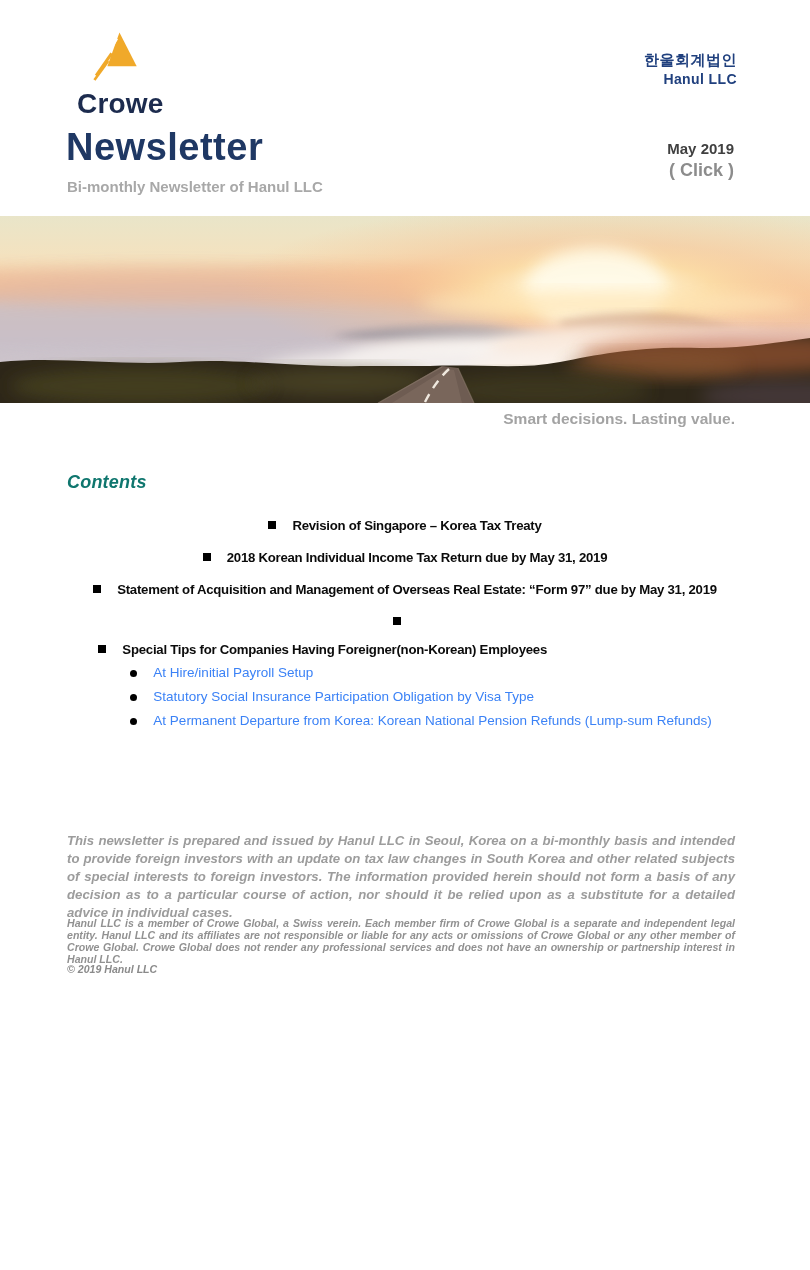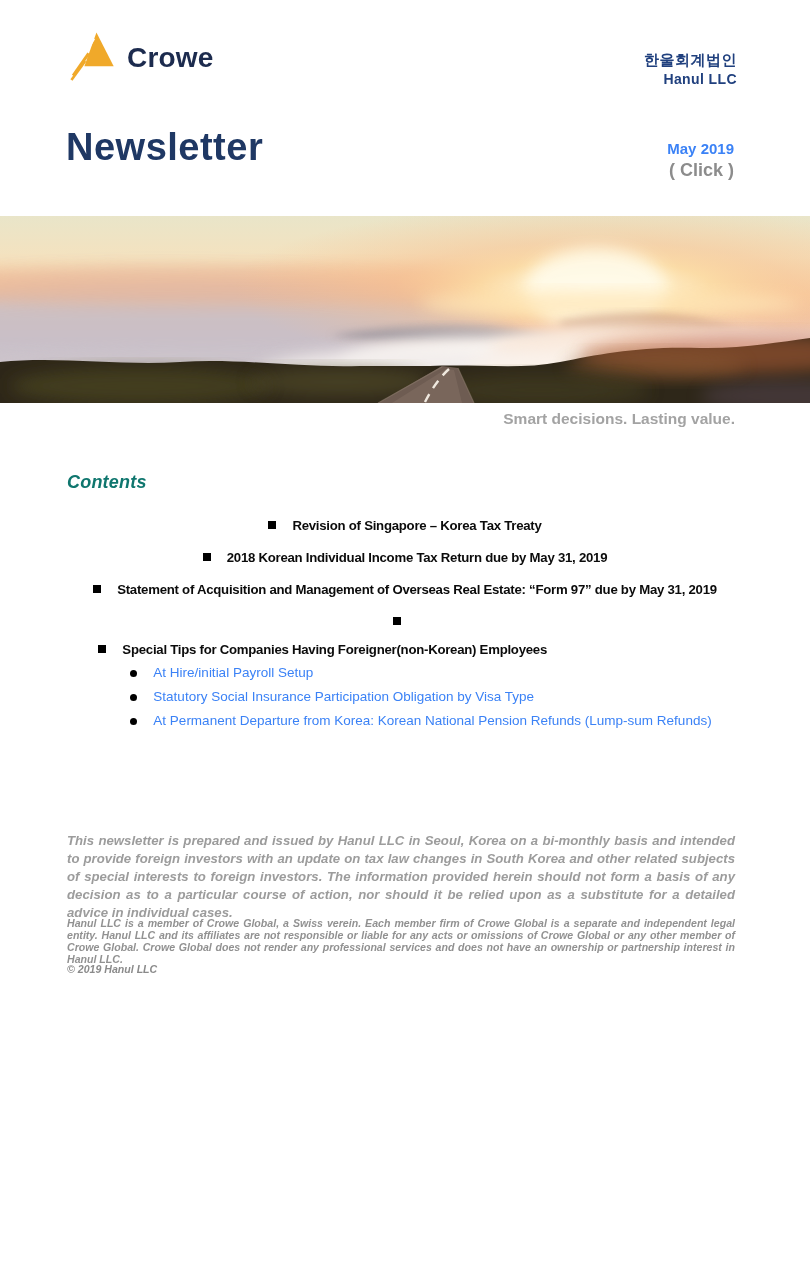--- a/index.html
+++ b/index.html
@@ -1,32 +1,32 @@
 <!DOCTYPE html>
 <html><head>
 <meta charset="utf-8">
 <style>
   html,body { margin:0; padding:0; background:#fff; }
   .page {
     position:relative; width:810px; height:1270px; background:#ffffff;
     font-family:"Liberation Sans", sans-serif; overflow:hidden;
   }
   
-  .logo { position:absolute; left:68px; top:28px; display:flex; align-items:center; }
+  .logo { position:absolute; left:68px; top:28px; display:flex; align-items:center;flex-direction:column; }
   .logo svg { display:block; }
   .logo-word { font-size:28px; font-weight:600; color:#1c2b4e; letter-spacing:0.2px; margin-left:9px; margin-top:6px; }
   .firm { position:absolute; right:73px; top:51px; text-align:right; color:#20407e; }
   .firm-kr { font-size:15px; font-weight:bold; letter-spacing:0.5px; }
   .firm-en { font-size:14px; font-weight:bold; letter-spacing:0.4px; margin-top:1px; }
   
   .title { position:absolute; left:66px; top:126px; margin:0; font-size:38px; font-weight:bold;
            color:#1f3864; letter-spacing:0.5px;text-align:right; }
   .subtitle { position:absolute; left:67px; top:178px; font-size:15px; font-weight:bold; color:#a8a8a8; }
   .issue { position:absolute; right:76px; top:140px; text-align:right; }
-  .issue-date { font-size:15px; font-weight:bold; color:#3b82f6; }
+  .issue-date { font-size:15px; font-weight:bold; color:#404040; }
   .click { font-size:18px; font-weight:bold; color:#8c8c8c; margin-top:3px; cursor:pointer; }
   
   .hero { position:absolute; left:0; top:216px; width:810px; height:187px; }
   .hero svg { display:block; width:810px; height:187px; }
   .tagline { position:absolute; right:75px; top:410px; font-size:15.5px; font-weight:bold; color:#a3a3a3; }
   
   .contents-h { position:absolute; left:67px; top:472px; margin:0; font-size:18px; font-weight:bold;
                 font-style:italic; color:#0f766e; letter-spacing:0.2px; }
   .toc { position:absolute; left:67px; top:518px; width:676px; list-style:none; margin:0; padding:0; }
   .toc-item { display:flex; margin-bottom:17px; font-size:13.2px; font-weight:bold; color:#0b0b0b;
@@ -56,20 +56,21 @@
       <line x1="20" y1="37" x2="4" y2="59" stroke="#f0a92a" stroke-width="3.0"></line>
     </svg>
     <span class="logo-word">Crowe</span>
   </div>
   <div class="firm">
     <div class="firm-kr">한울회계법인</div>
     <div class="firm-en">Hanul LLC</div>
   </div>
 
   <h1 class="title">Newsletter</h1>
+  <div class="subtitle">Bi-monthly Newsletter of Hanul LLC</div>
   <div class="issue">
     <div class="issue-date">May 2019</div>
     <div class="click">( Click )</div>
   </div>
 
   <div class="hero">
     <svg viewBox="0 0 810 187" preserveAspectRatio="none" aria-hidden="true">
       <defs>
         <linearGradient id="sky" x1="0" y1="0" x2="0" y2="1">
           <stop offset="0" stop-color="#e9e5c9"></stop>

